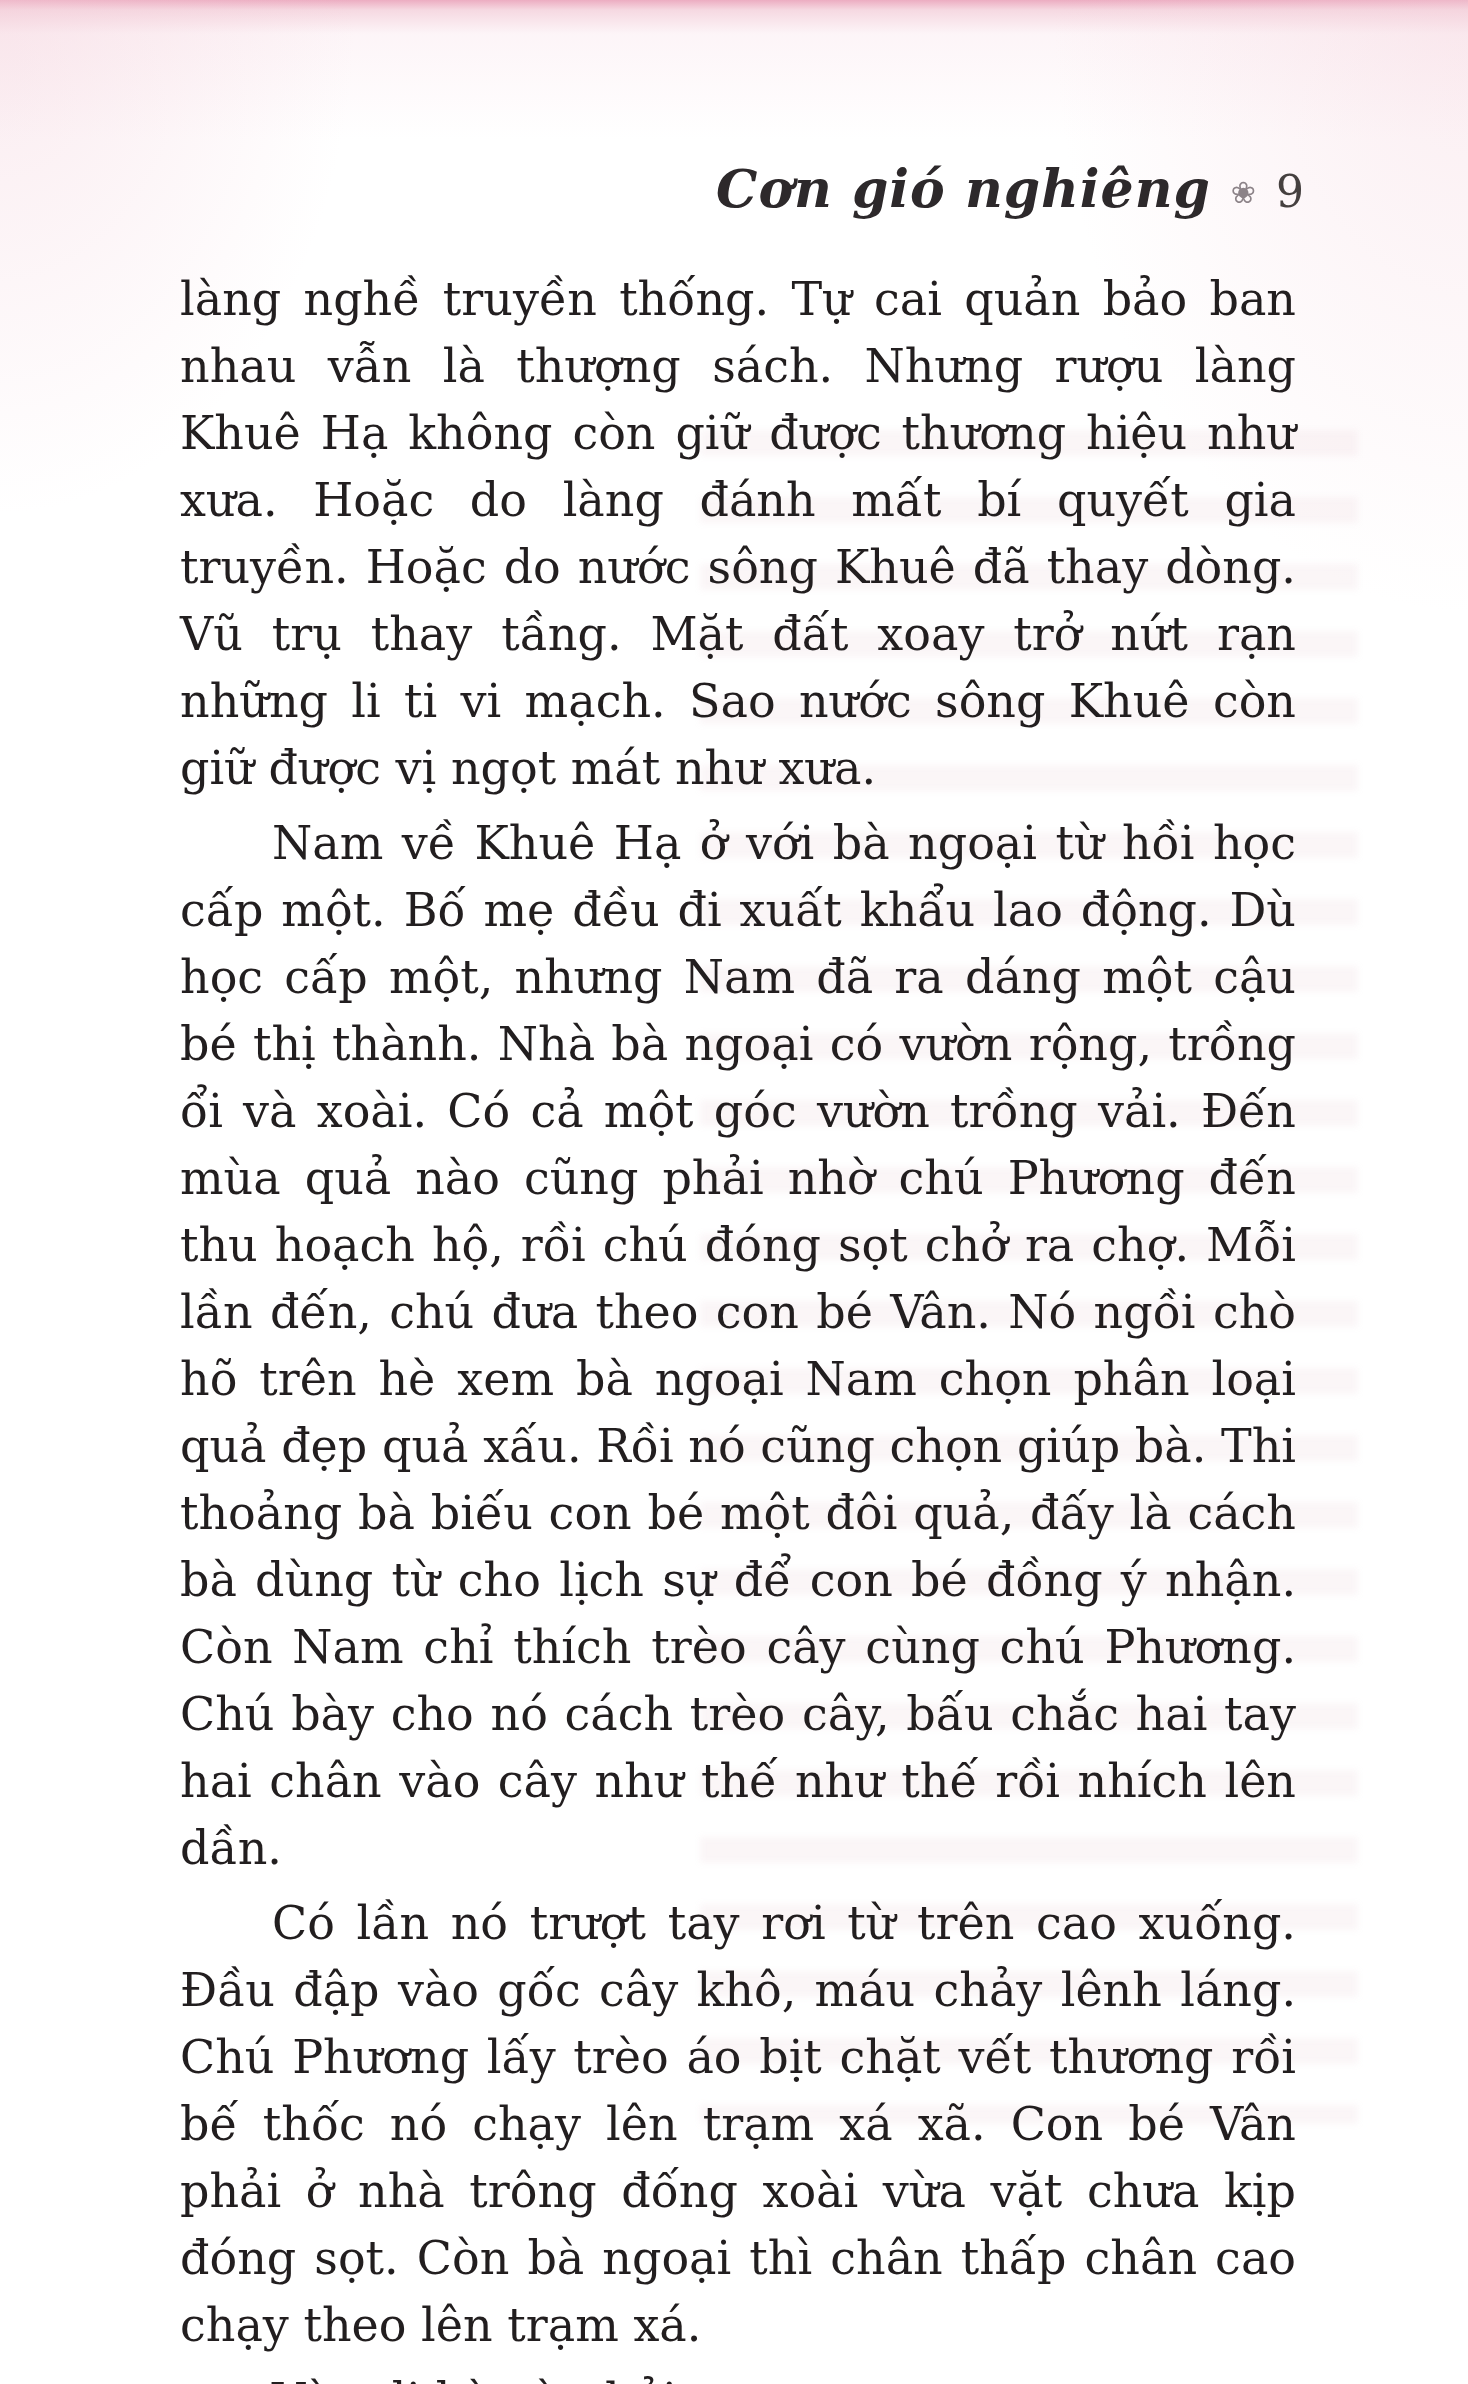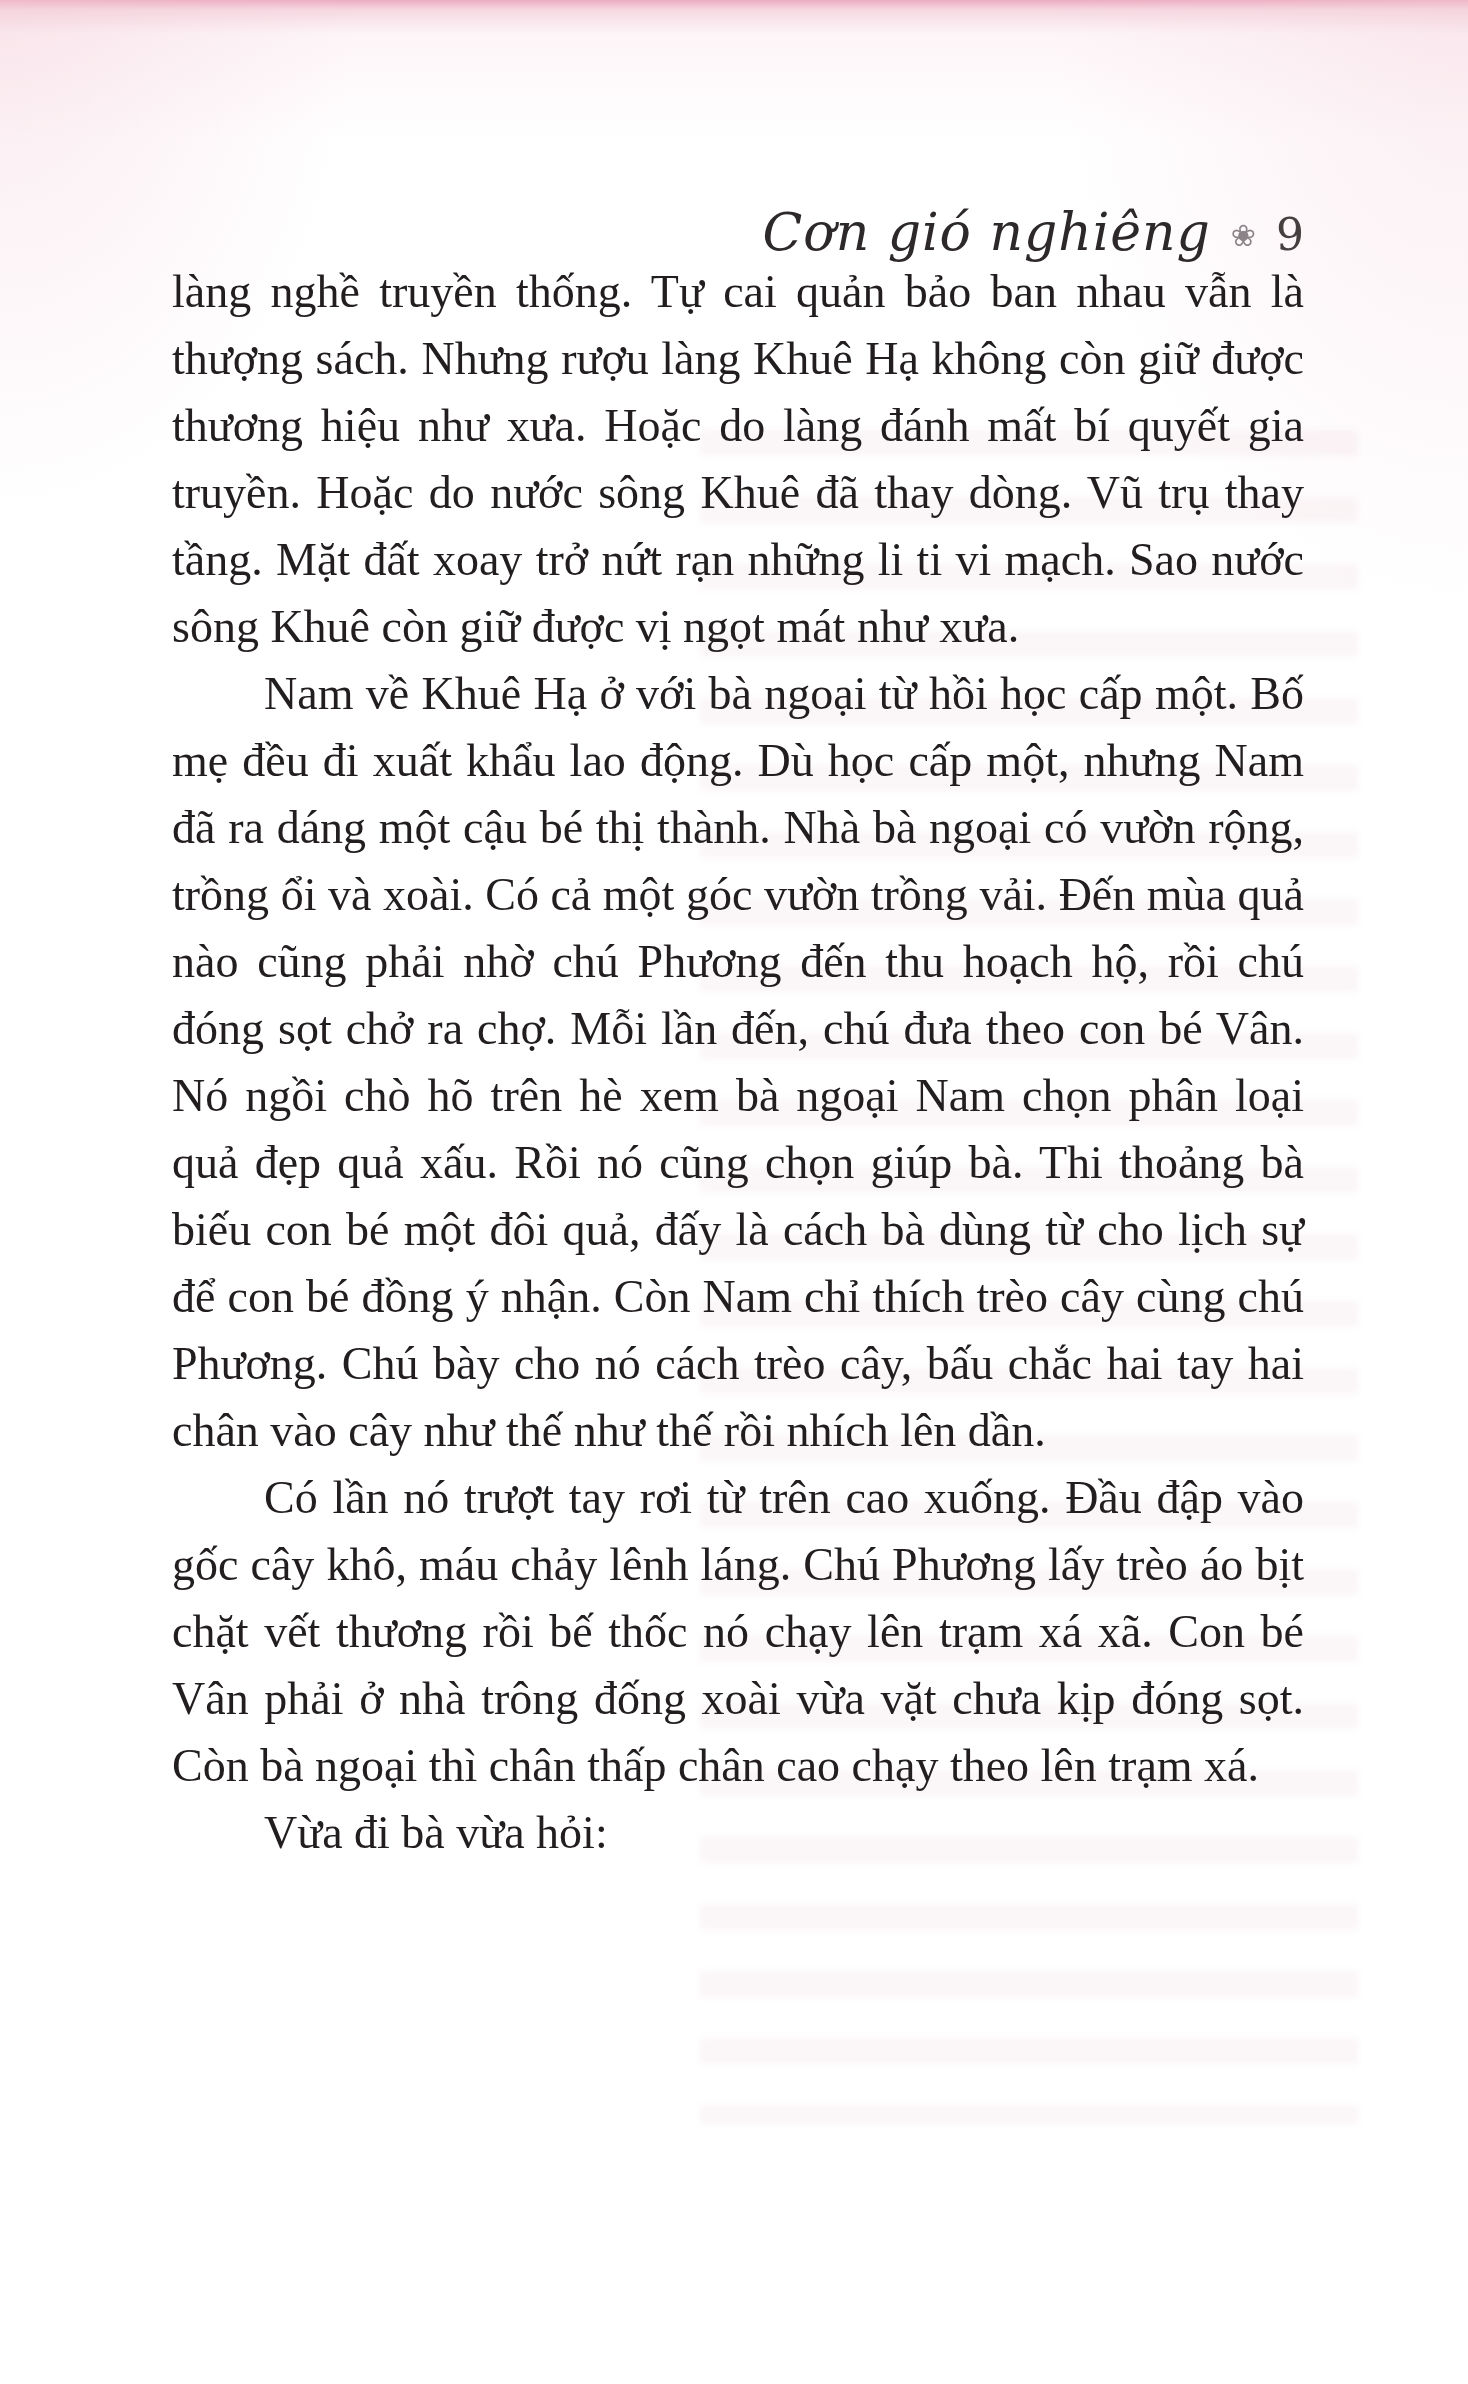--- a/index.html
+++ b/index.html
@@ -69,26 +69,25 @@
     left: 172px;
     width: 1132px;
     display: flex;
     justify-content: flex-end;
     align-items: baseline;
     gap: 20px;
   }
   .running-head .title {
     font-family: "DejaVu Serif", serif;
     font-style: italic;
-    font-weight: 400;
+    font-weight: 700;
     font-size: 52px;
     letter-spacing: 1px;
     color: #2d292b;
     white-space: nowrap;
-    margin-top: 44px;
   }
   .running-head .ornament {
     font-size: 30px;
     color: #8c8388;
     transform: translateY(-4px);
   }
   .running-head .folio {
     font-size: 44px;
     color: #45403f;
   }
@@ -96,22 +95,21 @@
     position: absolute;
     top: 258px;
     left: 172px;
     width: 1132px;
     font-size: 46px;
     line-height: 67px;
     color: #221e1f;
     text-align: justify;
   }
   .body-text p.para {
-    margin: 0;
-    font-family: Liberation Serif, serif;
+    margin: 8px;
   }
   .body-text p.para.indent {
     text-indent: 92px;
   }
 </style>
 </head>
 <body>
 
 <div class="page">
 

